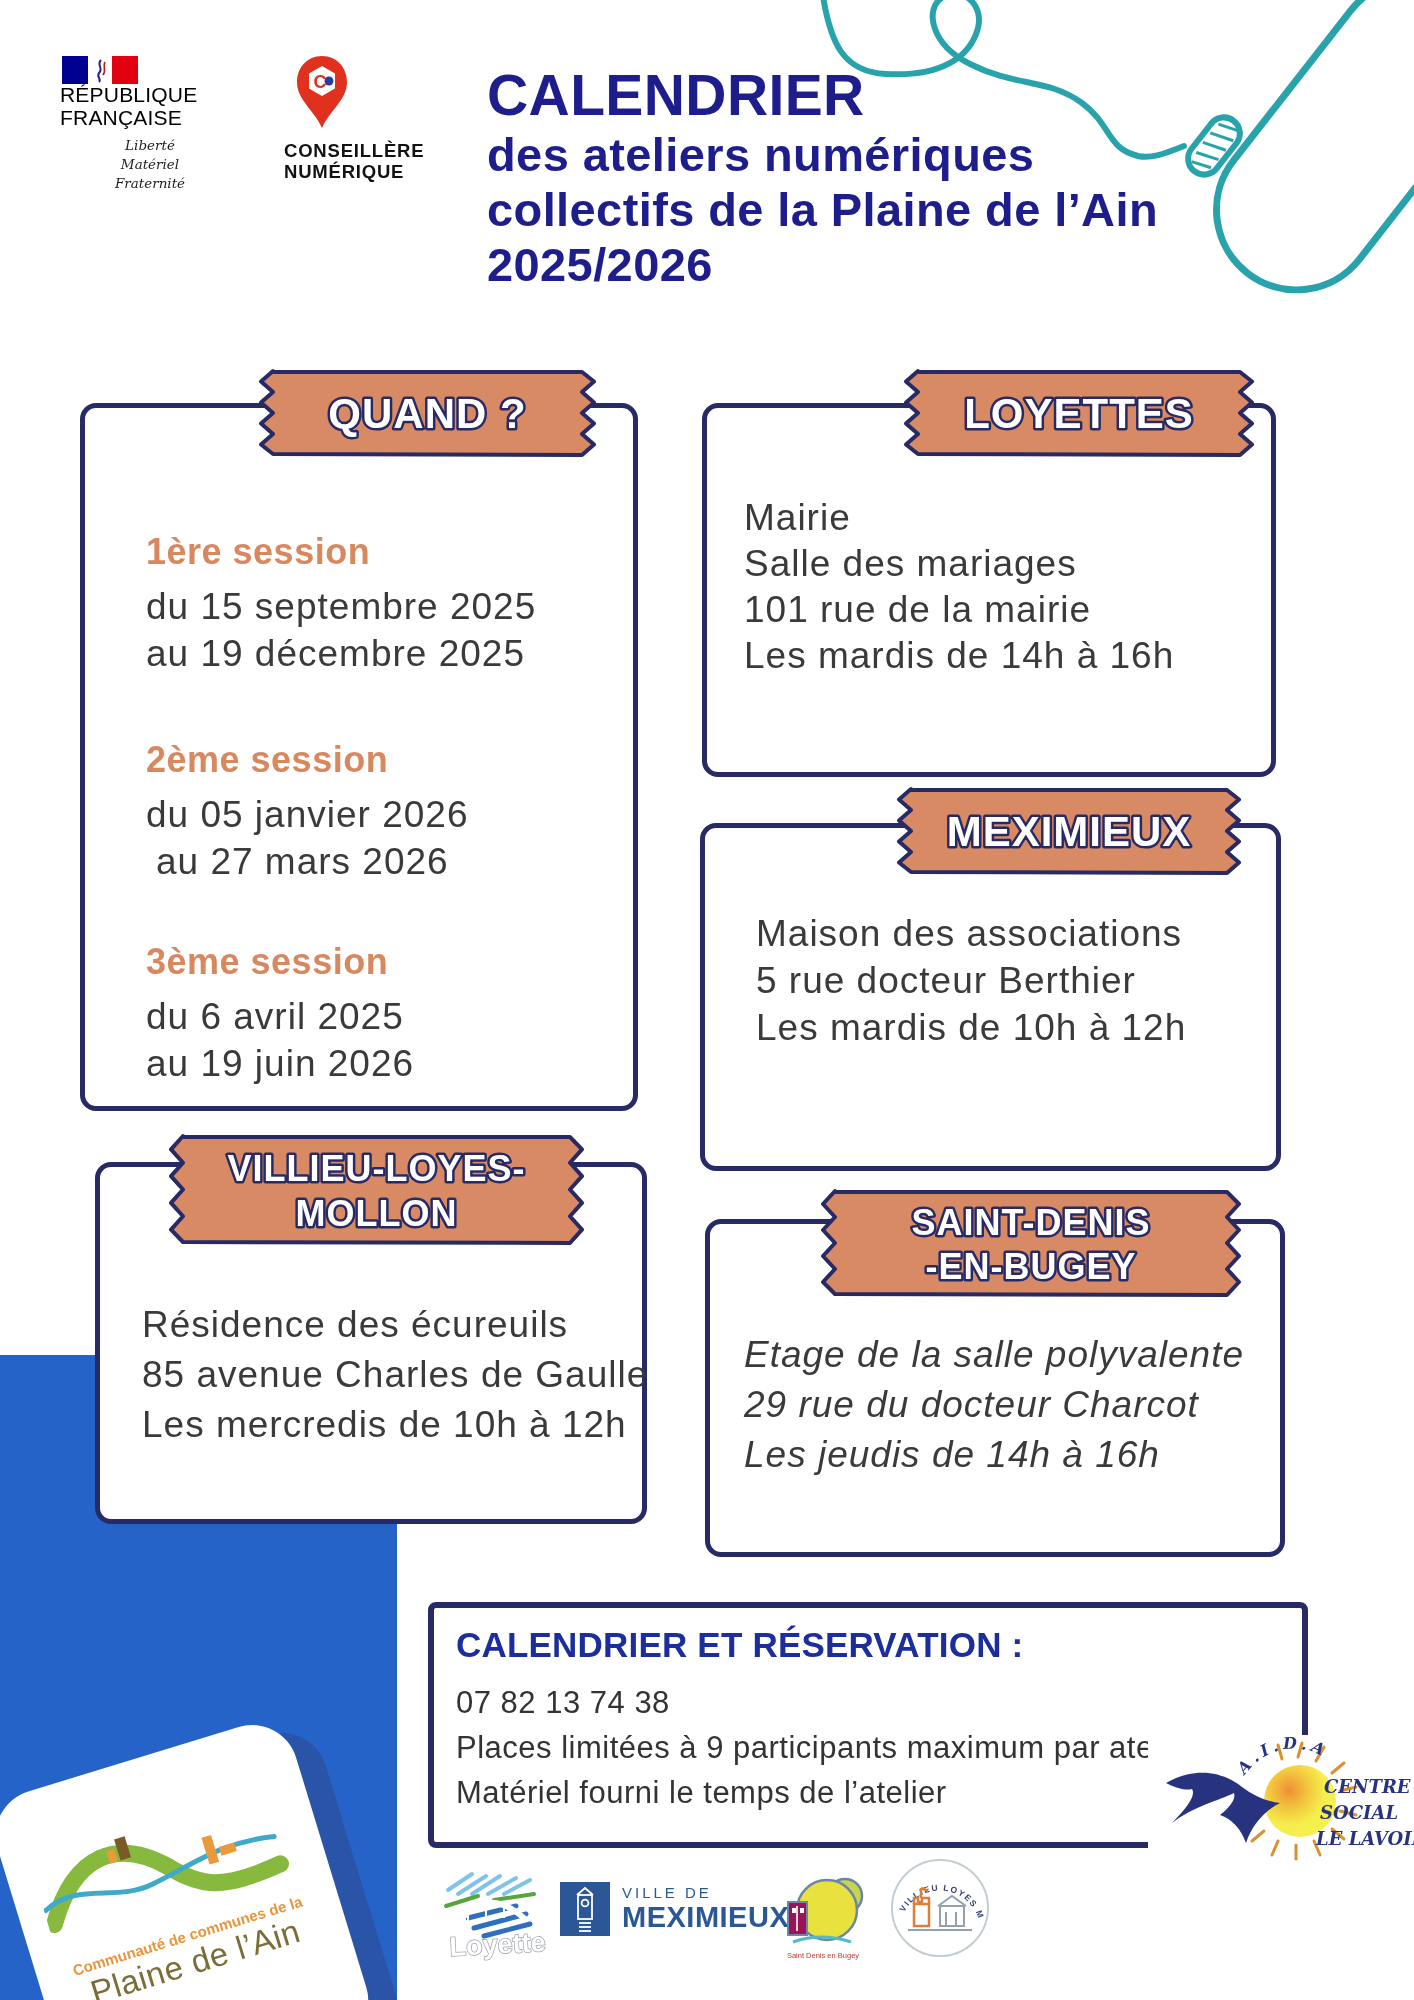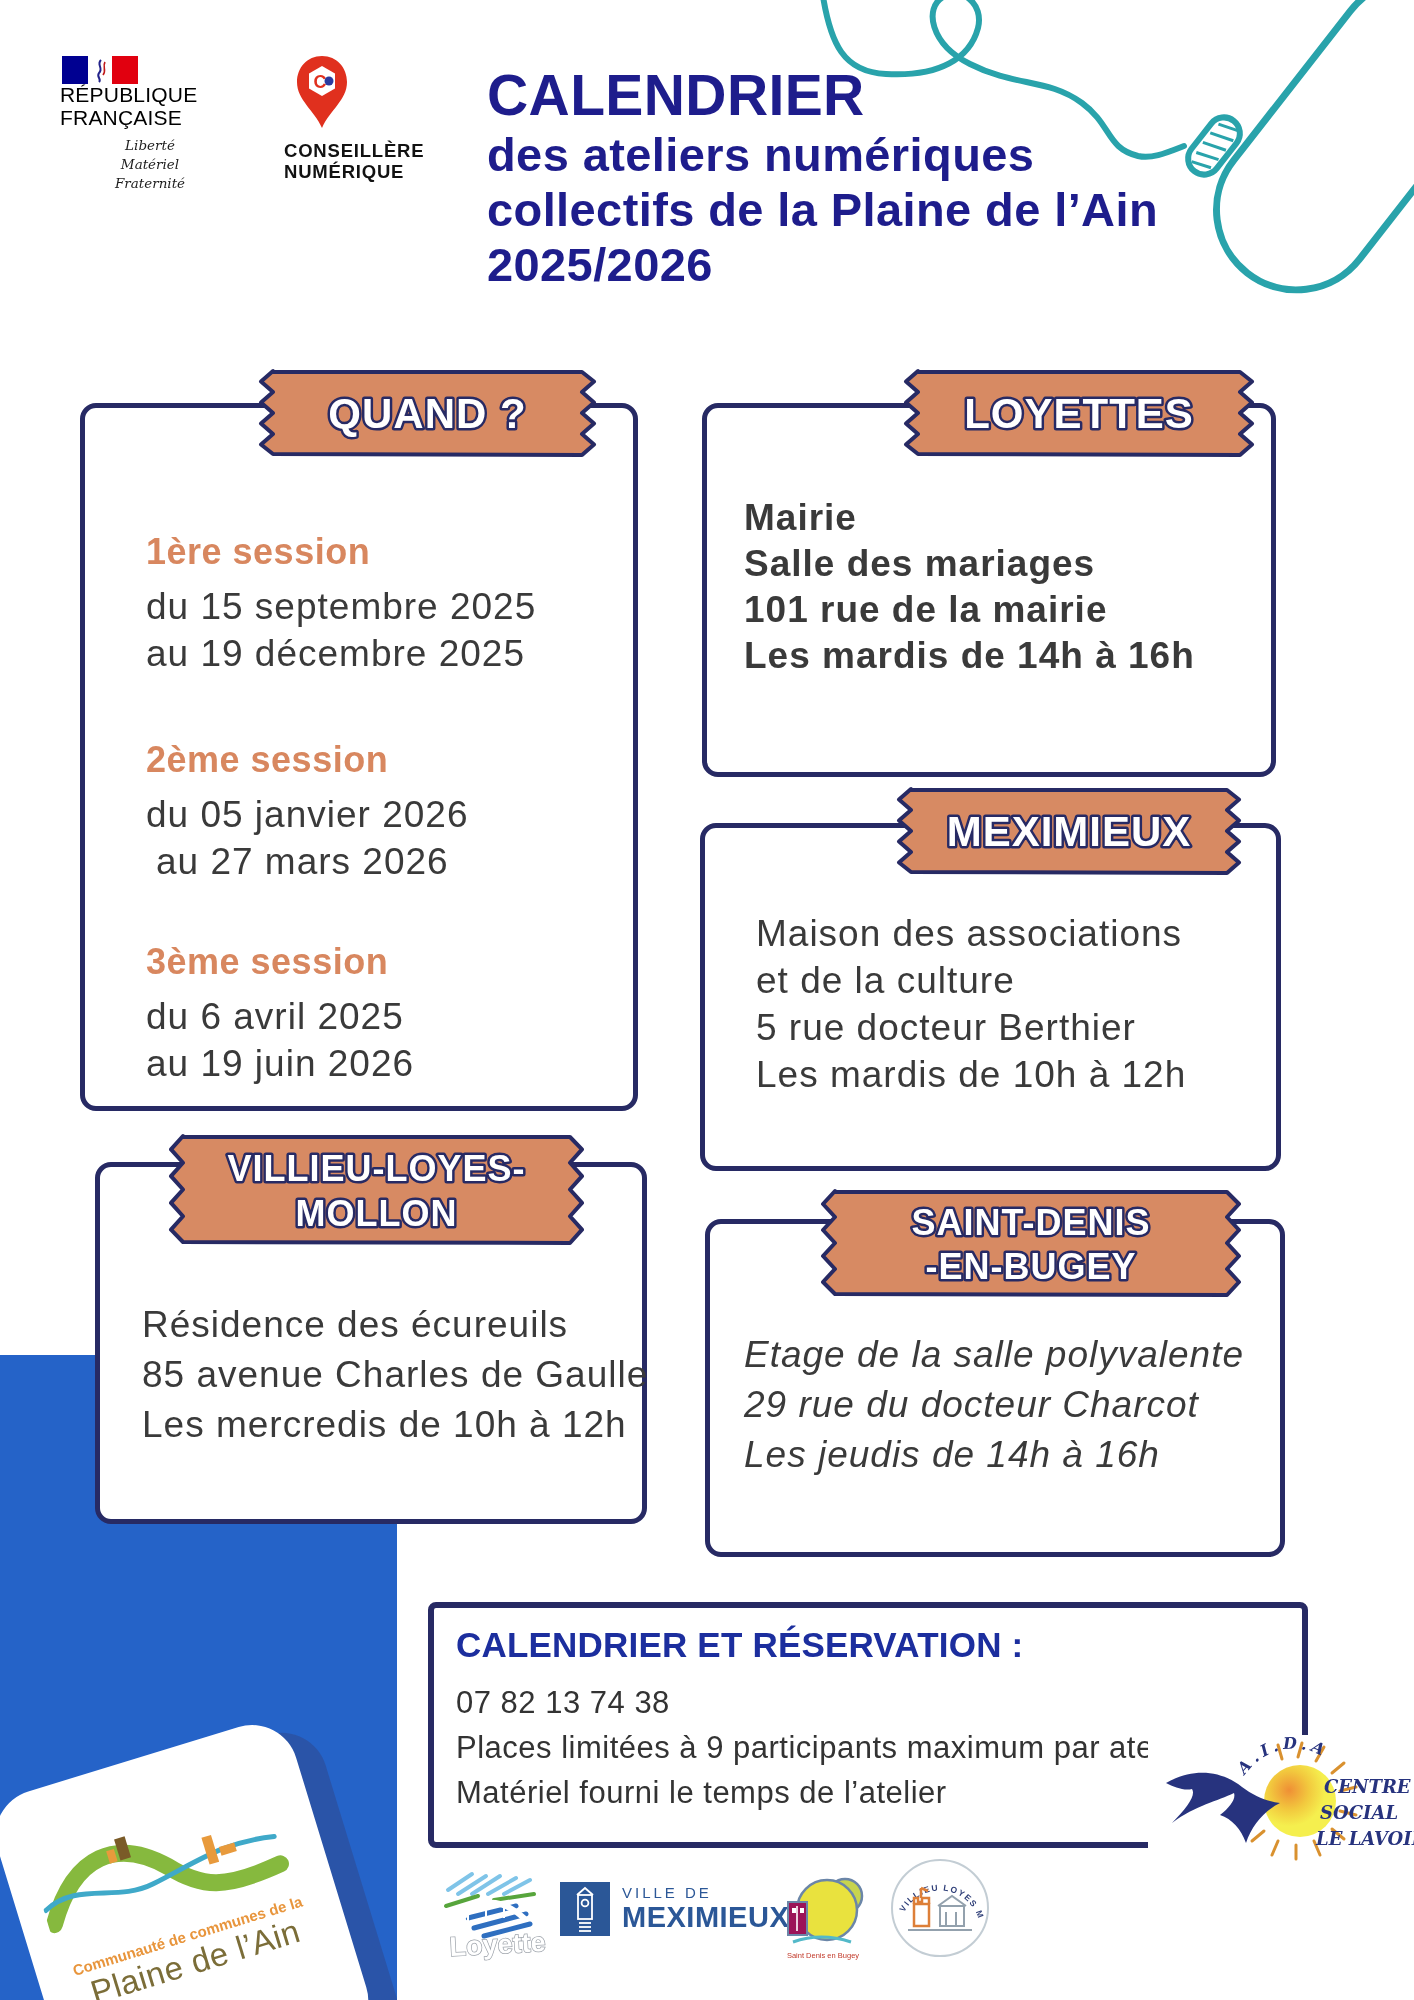--- a/index.html
+++ b/index.html
@@ -34,21 +34,21 @@
   }
   .bt{font-size:42px;}
   .bt2{font-size:36px;}
   
   .session{position:absolute;left:146px;}
   .session .lab{font-size:36px;font-weight:800;color:var(--session-orange,#d8875f);letter-spacing:.5px;}
   .session .ln{font-size:37px;color:#3a3a3a;line-height:47px;letter-spacing:1px;}
   .session .lab{margin-bottom:10px;margin-top:36px;}
   .loc{position:absolute;}
   .loc p{margin:0;font-size:37px;color:#3a3a3a;letter-spacing:1px;}
-  .lh46 p{line-height:46px;font-weight:bold;} .lh47 p{line-height:47px;} .lh50 p{line-height:50px;}
+  .lh46 p{line-height:46px;} .lh47 p{line-height:47px;} .lh50 p{line-height:50px;}
   .info-title{position:absolute;left:456px;top:1625px;font-size:35px;font-weight:800;color:var(--info-blue,#1c2e9e);letter-spacing:.2px;}
   .info-lines{position:absolute;left:456px;top:1680px;}
   .info-lines p{margin:0;font-size:31px;color:#333;line-height:45px;letter-spacing:.5px;}
   
   .blue-rect{position:absolute;left:0;top:1355px;width:397px;height:645px;background:var(--royal,#2563c8);}
   .navy-blob{position:absolute;left:222px;top:1938px;width:120px;height:90px;background:#1d2b6e;transform:rotate(-17deg);}
   .plaine-card{
     position:absolute;left:26px;top:1752px;width:312px;height:332px;background:#fff;border-radius:46px;
     transform:rotate(-17deg);box-shadow:26px 16px 0 rgba(47,72,142,.55);
   }
@@ -159,21 +159,20 @@
     <p>Les mardis de 14h à 16h</p>
   </div>
 
   <div class="panel" style="left:700px;top:823px;width:581px;height:348px;"></div>
   <svg class="banner" style="left:898px;top:789px;" width="342" height="84">
     <path class="zz" d="M 13 1 L 329 1 L 341 10.5 L 329 21 L 341 31.5 L 329 42 L 341 52.5 L 329 63 L 341 73.5 L 329 84 L 13 83 L 1 73.5 L 13 63 L 1 52.5 L 13 42 L 1 31.5 L 13 21 L 1 10.5 L 13 0 Z"></path>
     <text class="bt" x="50%" y="57" text-anchor="middle">MEXIMIEUX</text>
   </svg>
   <div class="loc lh47" style="left:756px;top:910px;">
     <p>Maison des associations</p>
-    <p>et de la culture</p>
     <p>5 rue docteur Berthier</p>
     <p>Les mardis de 10h à 12h</p>
   </div>
 
   <div class="panel" style="left:95px;top:1162px;width:552px;height:362px;"></div>
   <svg class="banner" style="left:170px;top:1136px;" width="413" height="107">
     <path class="zz" d="M 13 1 L 400 1 L 412 13.375 L 400 26.75 L 412 40.125 L 400 53.5 L 412 66.875 L 400 80.25 L 412 93.625 L 400 107 L 13 106 L 1 93.625 L 13 80.25 L 1 66.875 L 13 53.5 L 1 40.125 L 13 26.75 L 1 13.375 L 13 0 Z"></path>
     <text class="bt2" x="50%" y="45" text-anchor="middle">VILLIEU-LOYES-</text>
     <text class="bt2" x="50%" y="90" text-anchor="middle">MOLLON</text>
   </svg>

